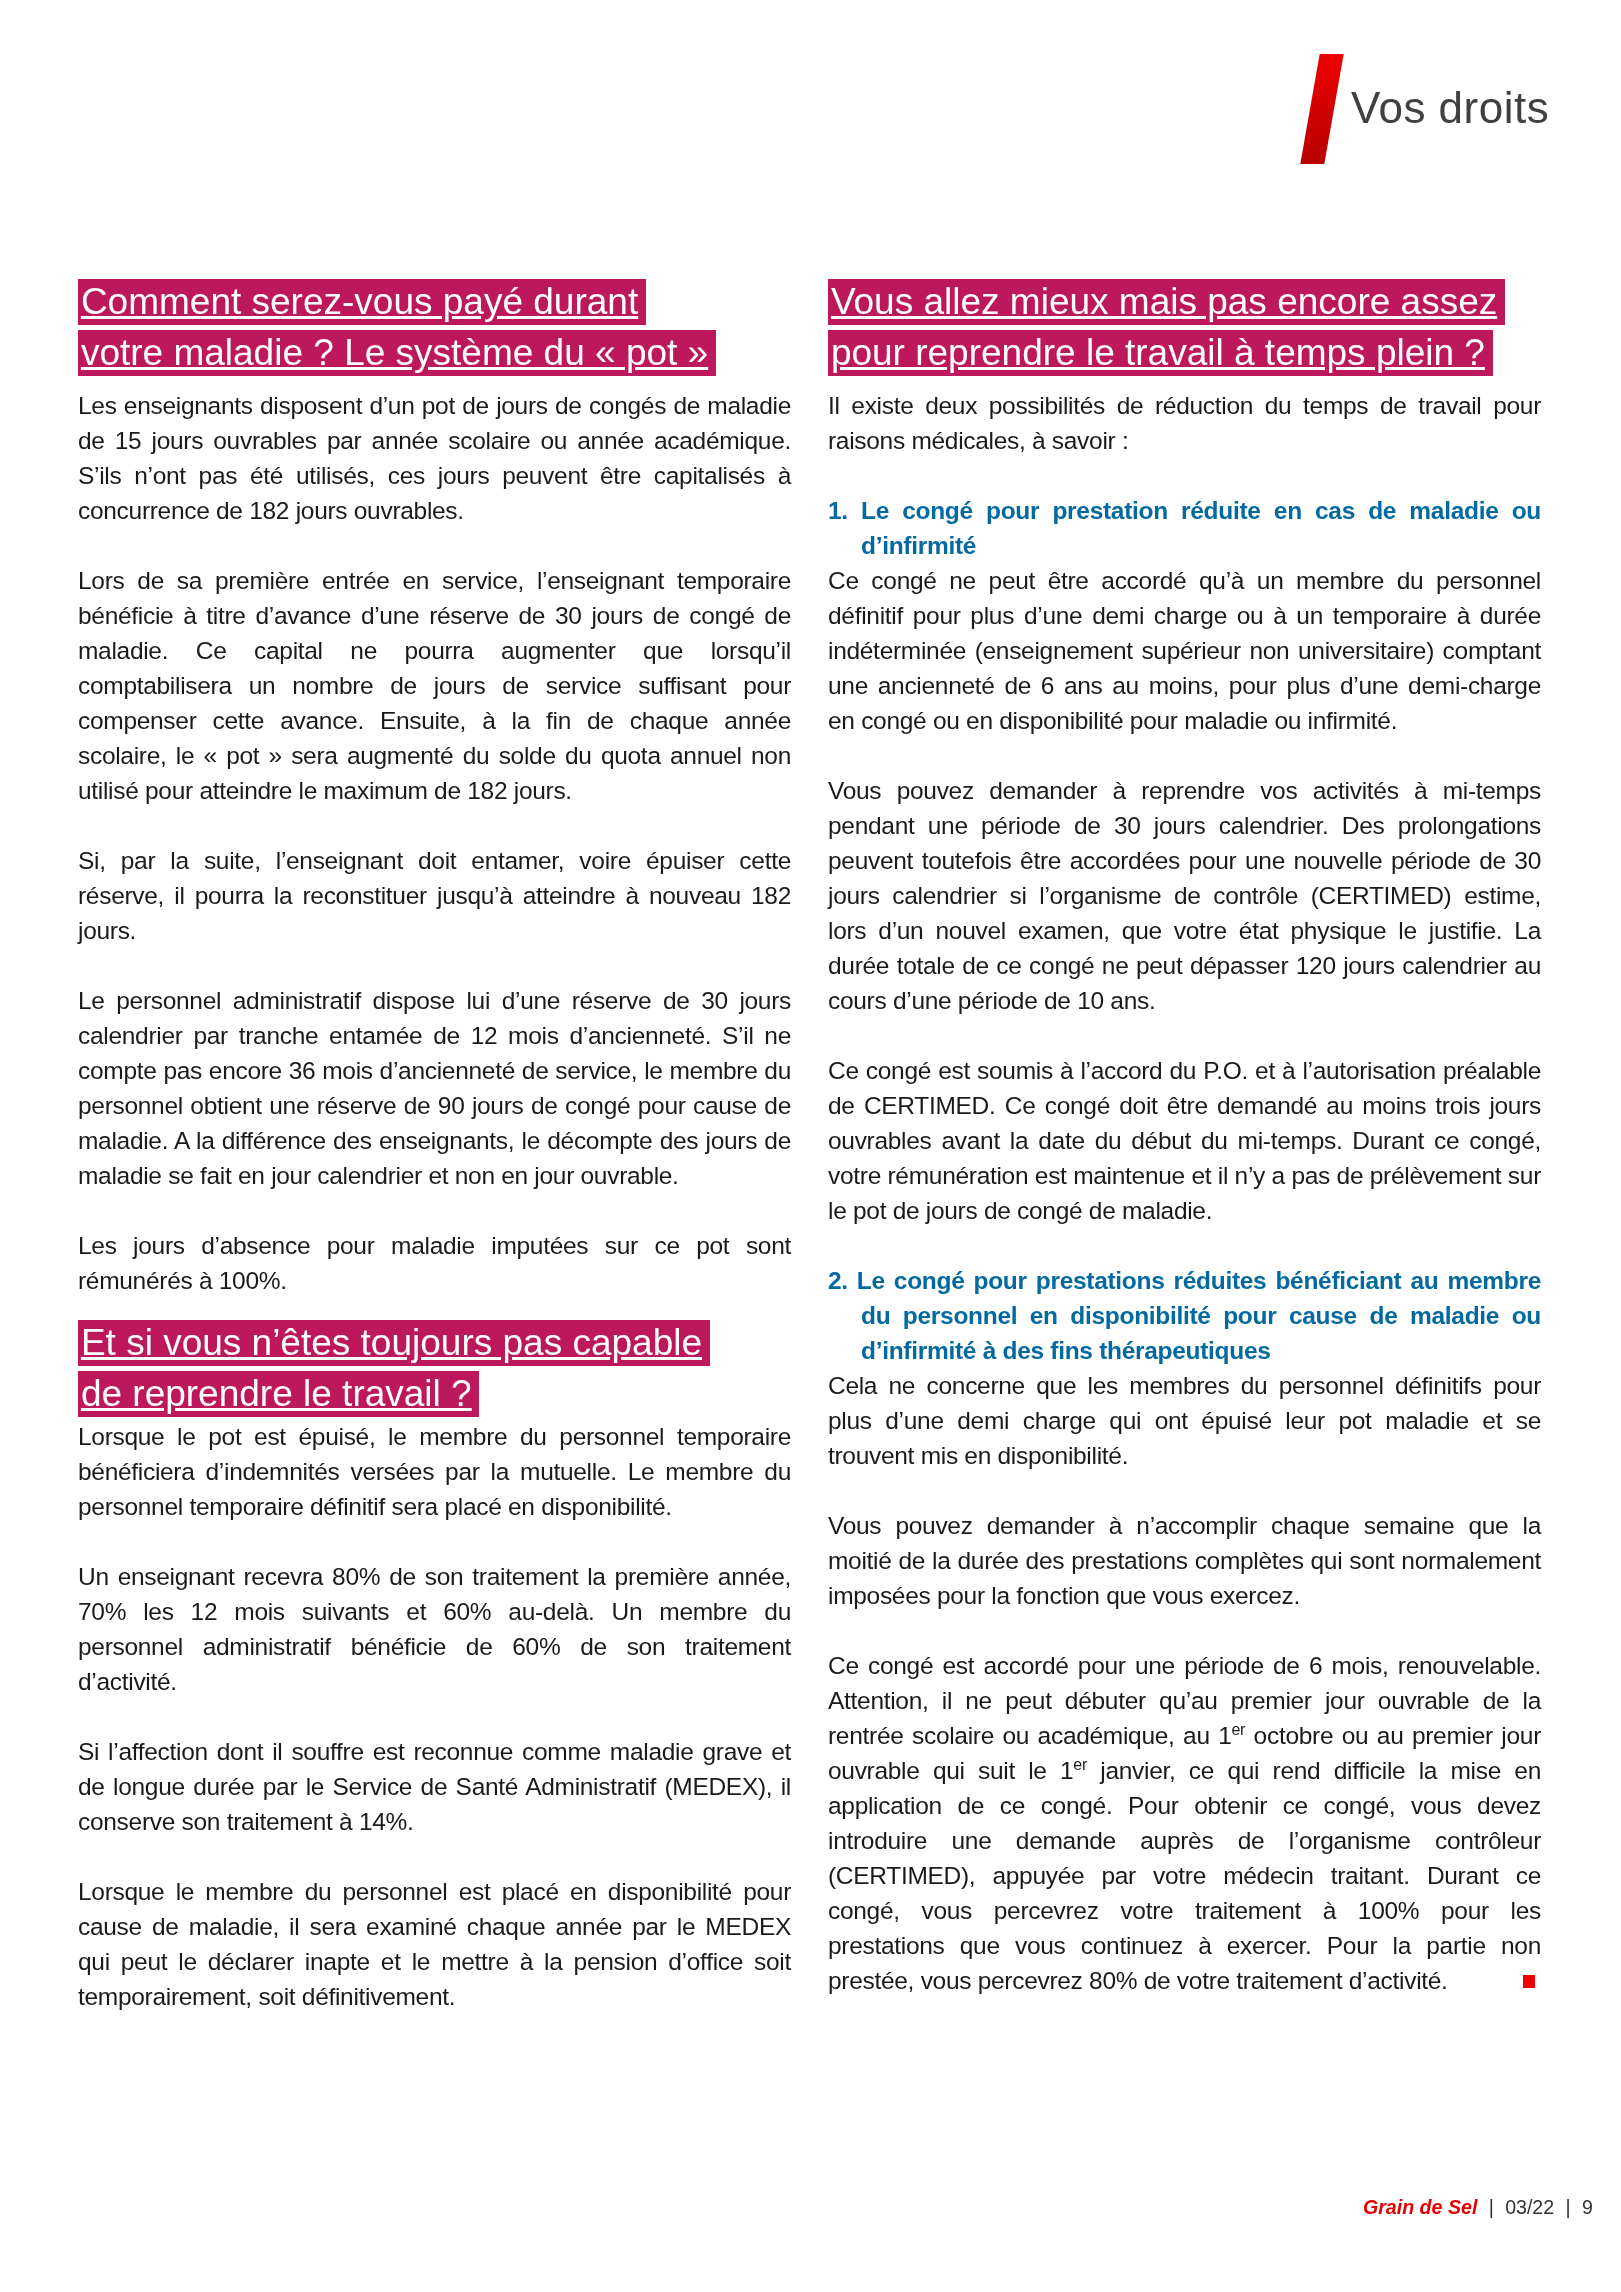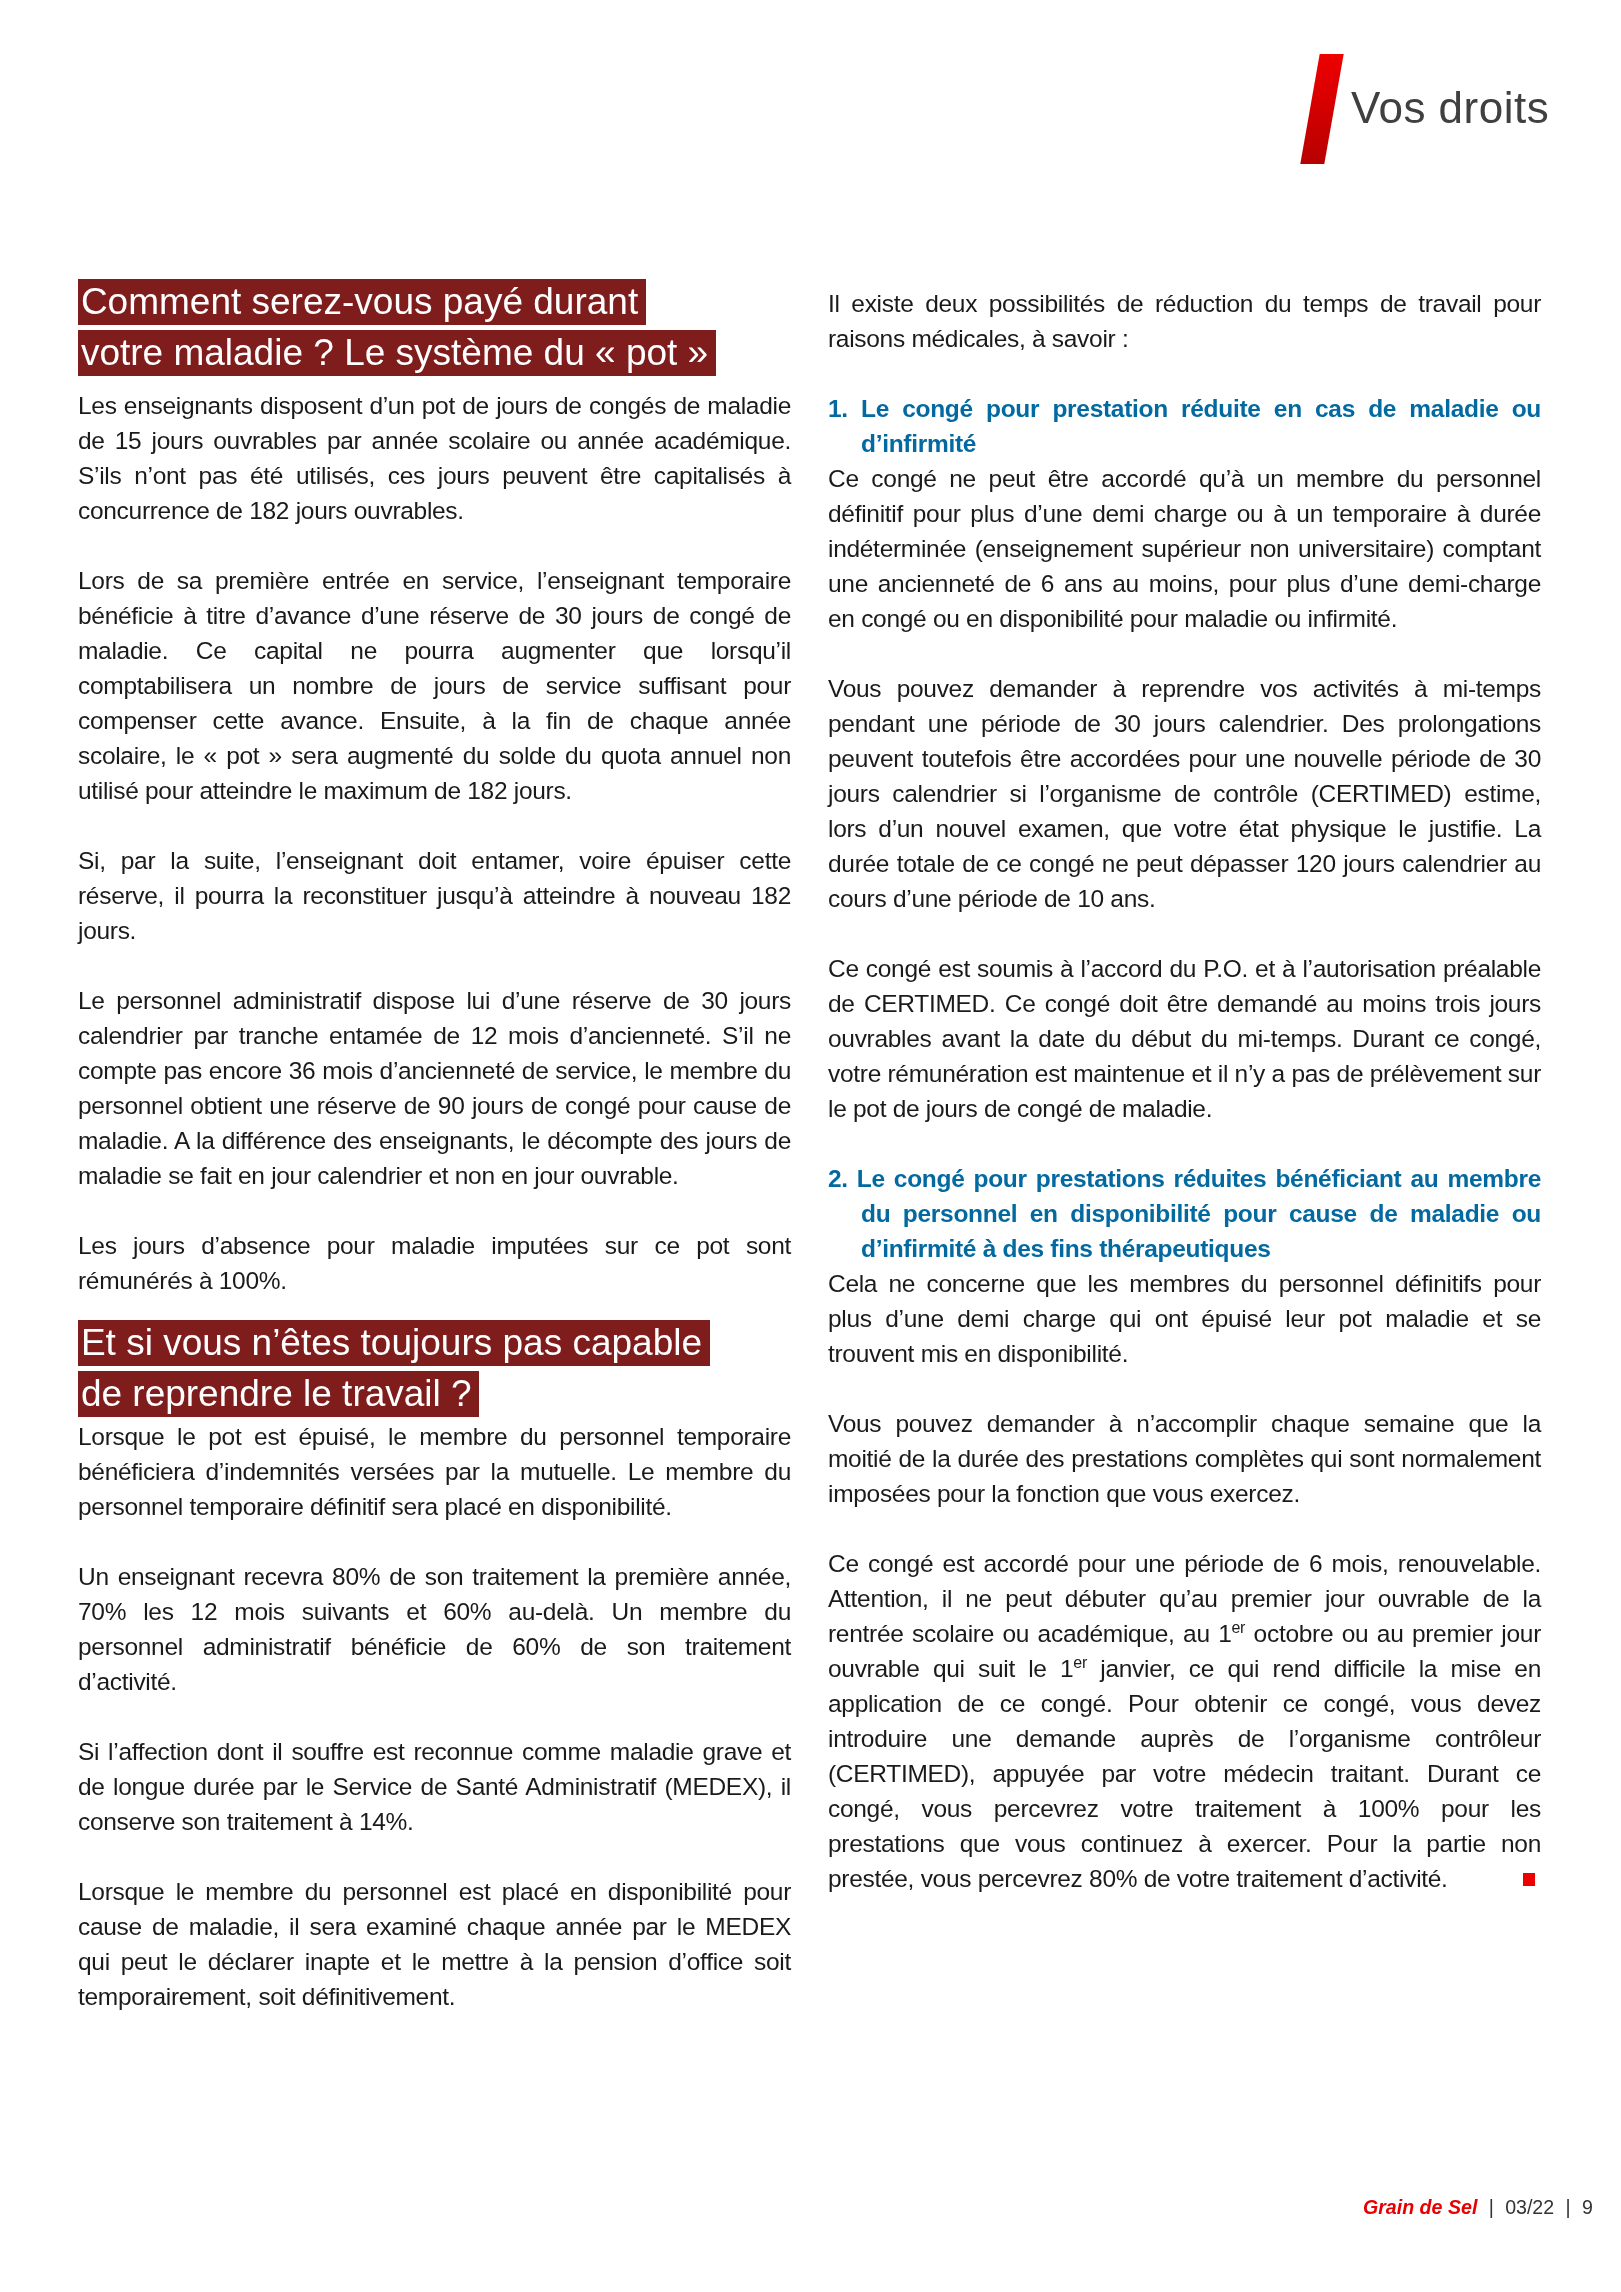--- a/index.html
+++ b/index.html
@@ -7,21 +7,21 @@
            font-family: "Liberation Sans", sans-serif; color: #1a1a1a; }
     .section-tag { position: absolute; left: 1296px; top: 54px; height: 108px; }
     .section-tag .slash { position: absolute; left: 13.7px; top: 0; width: 23.5px; height: 110px;
       background: linear-gradient(#ee0000, #b80000); transform: skewX(-10deg); }
     .section-tag .label { position: absolute; left: 55px; top: 29px; font-size: 44px; color: #404040;
       white-space: nowrap; letter-spacing: 0.5px; }
     .col { position: absolute; top: 276px; width: 713px; }
     .col.left { left: 78px; }
     .col.right { left: 828px; }
     .heading { margin: 0; font-weight: normal; font-size: 37px; line-height: 51px; color: #fff; }
-    .heading span { background: #7f1d1d; padding: 2px 7.8px 2.9px 2.9px; box-decoration-break: clone;
+    .heading span { background: #be185d; padding: 2px 7.8px 2.9px 2.9px; box-decoration-break: clone; text-decoration: underline;
       -webkit-box-decoration-break: clone; }
     .para { margin: 0; font-size: 24.5px; line-height: 35px; text-align: justify;
       letter-spacing: -0.3px; }
     .gap { height: 35px; }
     .sub { margin: 0; font-size: 24.5px; line-height: 35px; color: #0369a1; font-weight: bold;
       padding-left: 33px; text-indent: -33px; text-align: justify; letter-spacing: -0.3px; }
     sup { font-size: 16px; line-height: 0; }
     .end-mark { display: inline-block; width: 11.8px; height: 13.7px; background: #ee0000; float: right;
       margin-top: 11.8px; margin-right: 5.9px; }
     .footer { position: absolute; left: 1315px; top: 2196px; font-size: 19.6px; color: #333;
@@ -60,20 +60,24 @@
   <p class="para">Lorsque le pot est épuisé, le membre du personnel temporaire bénéficiera d’indemnités versées par la mutuelle. Le membre du personnel temporaire définitif sera placé en disponibilité.</p>
   <div class="gap"></div>
   <p class="para">Un enseignant recevra 80% de son traitement la première année, 70% les 12 mois suivants et 60% au-delà. Un membre du personnel administratif bénéficie de 60% de son traitement d’activité.</p>
   <div class="gap"></div>
   <p class="para">Si l’affection dont il souffre est reconnue comme maladie grave et de longue durée par le Service de Santé Administratif (MEDEX), il conserve son traitement à 14%.</p>
   <div class="gap"></div>
   <p class="para">Lorsque le membre du personnel est placé en disponibilité pour cause de maladie, il sera examiné chaque année par le MEDEX qui peut le déclarer inapte et le mettre à la pension d’office soit temporairement, soit définitivement.</p>
 </div>
 
 <div class="col right">
+  <h2 class="heading">
+    <span>Vous allez mieux mais pas encore assez</span><br>
+    <span>pour reprendre le travail à temps plein ?</span>
+  </h2>
   <div style="height:9.8px"></div>
   <p class="para">Il existe deux possibilités de réduction du temps de travail pour raisons médicales, à savoir :</p>
   <div class="gap"></div>
   <p class="sub">1. Le congé pour prestation réduite en cas de maladie ou d’infirmité</p>
   <p class="para">Ce congé ne peut être accordé qu’à un membre du personnel définitif pour plus d’une demi charge ou à un temporaire à durée indéterminée (enseignement supérieur non universitaire) comptant une ancienneté de 6 ans au moins, pour plus d’une demi-charge en congé ou en disponibilité pour maladie ou infirmité.</p>
   <div class="gap"></div>
   <p class="para">Vous pouvez demander à reprendre vos activités à mi-temps pendant une période de 30 jours calendrier. Des prolongations peuvent toutefois être accordées pour une nouvelle période de 30 jours calendrier si l’organisme de contrôle (CERTIMED) estime, lors d’un nouvel examen, que votre état physique le justifie.  La durée totale de ce congé ne peut dépasser 120 jours calendrier au cours d’une période de 10 ans.</p>
   <div class="gap"></div>
   <p class="para">Ce congé est soumis à l’accord du P.O. et à l’autorisation préalable de CERTIMED.  Ce congé doit être demandé au moins trois jours ouvrables avant la date du début du mi-temps. Durant ce congé, votre rémunération est maintenue et il n’y a pas de prélèvement sur le pot de jours de congé de maladie.</p>
   <div class="gap"></div>

